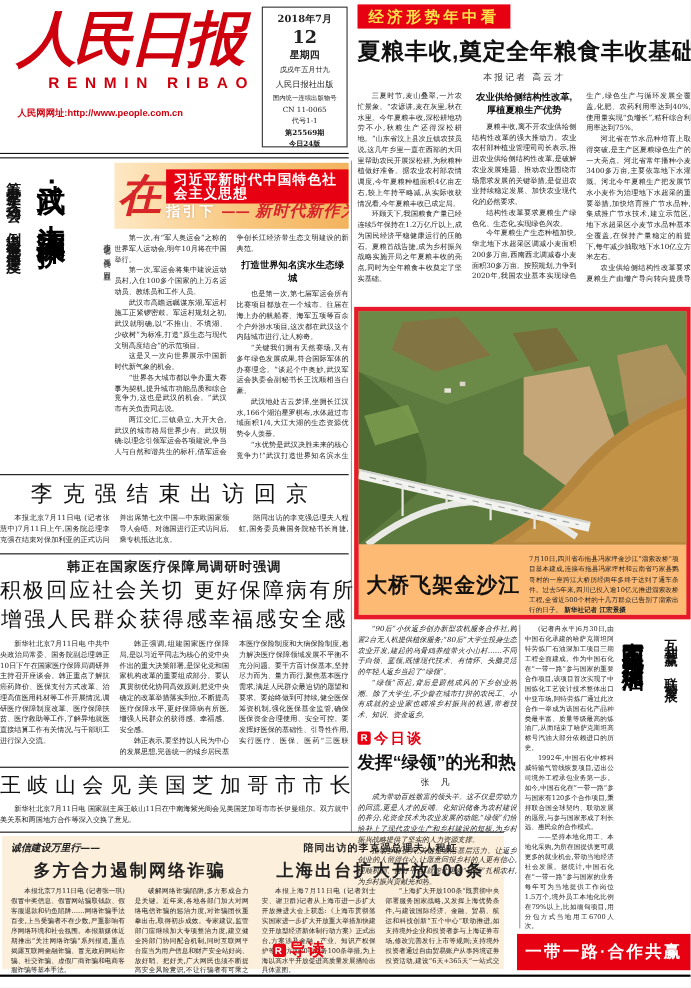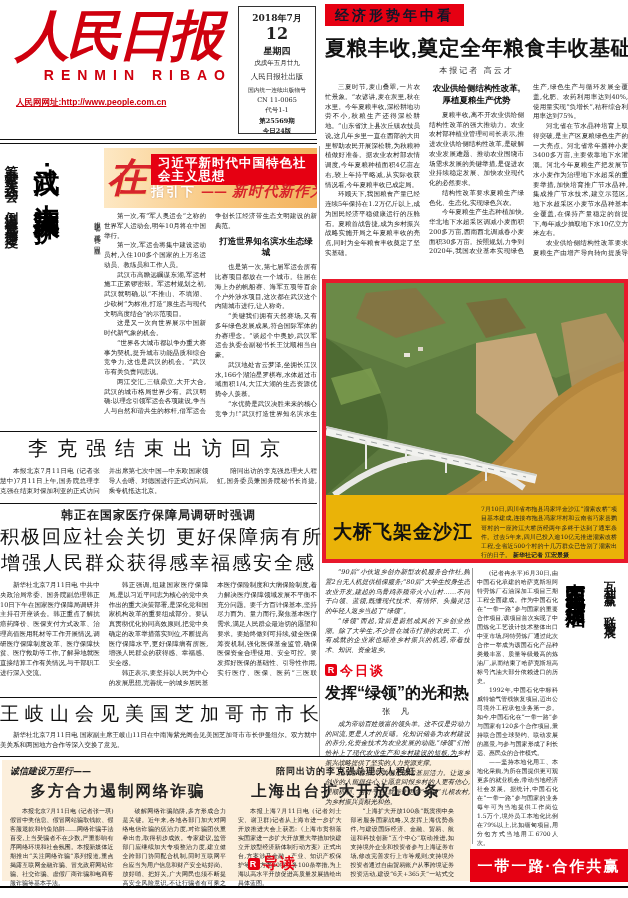--- a/index.html
+++ b/index.html
@@ -16,33 +16,33 @@
   .col2{column-count:2;column-gap:9px;}
   .col3{column-count:3;column-gap:9px;}
   .vert{writing-mode:vertical-rl;text-orientation:upright;}
   .logo-sq{display:inline-block;width:12px;height:12px;background:#e60012;color:#fff;
            font:bold 9px/12px "Liberation Sans",sans-serif;text-align:center;border-radius:2px;
            vertical-align:middle;margin-right:3px;}
   
   .mast-title{font-size:54px;font-weight:bold;font-style:italic;color:#cf000e;letter-spacing:-3px;
               line-height:1.1;white-space:nowrap;}
   .mast-roman{margin-top:2px;color:#cf000e;font:bold 14px "Liberation Sans",sans-serif;letter-spacing:7px;text-align:right;}
-  .mast-site{margin-top:14px;color:#cf000e;font:bold 8.5px "Liberation Sans",sans-serif;text-decoration:underline;}
+  .mast-site{margin-top:14px;color:#cf000e;font:bold 8.5px "Liberation Sans",sans-serif;}
   .datebox{border:1px solid #333;text-align:center;padding:4px 2px;box-sizing:border-box;
            font-size:7px;line-height:1.6;}
   .datebox .ym{font-size:9px;font-weight:bold;}
   .datebox .day{font-size:16px;font-weight:bold;line-height:1.15;}
   .datebox .wd{font-size:9px;font-weight:bold;}
   .datebox .lunar{font-size:6.5px;}
   .datebox .pub{font-size:7.5px;margin-top:2px;}
   .datebox .issn{font-size:5.8px;margin-top:3px;}
   .datebox .small{font-size:6.5px;}
   .datebox .bold{font-weight:bold;}
   
-  .badge{display:inline-block;background:#e60012;color:#0f172a;font:bold 14px/1 "Liberation Sans",sans-serif;
+  .badge{display:inline-block;background:#e60012;color:#fde047;font:bold 14px/1 "Liberation Sans",sans-serif;
          padding:4px 10px;letter-spacing:3px;}
   .ts-head{font:bold 21px/1.2 "Liberation Sans","DejaVu Sans",sans-serif;color:#111;margin-top:9px;
            letter-spacing:0.5px;white-space:nowrap;}
   .byline{text-align:center;font-size:8px;color:#333;margin-top:5px;letter-spacing:2px;}
   
   .wh-kicker{font:bold 13.5px "DejaVu Serif",serif;letter-spacing:3px;color:#111;}
   .wh-head{font:bold 26px "Liberation Sans",sans-serif;letter-spacing:2px;color:#000;}
   .wh-byline{font-size:6.8px;color:#333;letter-spacing:1px;}
   .banner{background:linear-gradient(90deg,#fde8c4,#f8c77e 55%,#f3b35e);overflow:hidden;}
   .banner .zai{position:absolute;left:3px;top:2px;font:bold italic 40px "DejaVu Serif",serif;color:#d8242b;
@@ -54,27 +54,27 @@
                text-shadow:0 0 2px #c96;}
   .banner .dash{color:#d8242b;font:bold 13px "DejaVu Serif",serif;}
   .banner .callig{color:#d8242b;font:bold italic 14.5px "DejaVu Serif",serif;letter-spacing:1px;}
   
   .sec-head{font-weight:normal;color:#111;text-align:center;font-family:"DejaVu Serif",serif;}
   .lkq{font-size:20px;letter-spacing:9px;white-space:nowrap;}
   .hz-kick{font:bold 12px "DejaVu Serif",serif;text-align:center;letter-spacing:1px;}
   .hz-line{font-size:19px;letter-spacing:2px;white-space:nowrap;}
   .wqs{font-size:19px;letter-spacing:6px;white-space:nowrap;}
   
-  .photo-frame{border:4px solid #e8192c;background:#eab308;box-sizing:border-box;}
+  .photo-frame{border:4px solid #e8192c;background:#fdba74;box-sizing:border-box;}
   .cap-row{display:flex;align-items:center;padding:5px 7px 3px 7px;gap:8px;}
   .cap-head{font:bold 19px "Liberation Sans",sans-serif;color:#111;white-space:nowrap;letter-spacing:1px;}
   .cap-text{font-size:6px;line-height:1.55;text-align:justify;color:#222;}
   .cap-credit{font-weight:bold;}
   
-  .cream{background:#fcefdc;padding-left:13px;}
+  .cream{background:#fcefdc;}
   .cb-kick{font:italic bold 9px "DejaVu Serif",serif;color:#222;}
   .cb-kick2{font:bold 9px "DejaVu Serif",serif;color:#222;text-align:center;letter-spacing:1px;}
   .cb-head{font:bold 15.5px "Liberation Sans",sans-serif;text-align:center;letter-spacing:2px;
            margin:3px 0 4px 0;white-space:nowrap;}
   .cb-body{font-size:6px;line-height:1.5;}
   .daodu{position:absolute;font:bold 15px "Liberation Sans",sans-serif;color:#e60012;letter-spacing:2px;}
   
   .jrt-label{font:bold 13px "Liberation Sans",sans-serif;color:#e60012;letter-spacing:2px;}
   .jrt-head{font:bold 16px "Liberation Sans",sans-serif;color:#111;margin:3px 0 2px 0;white-space:nowrap;}
   .jrt-author{text-align:center;font-size:8px;letter-spacing:4px;margin-bottom:3px;}

